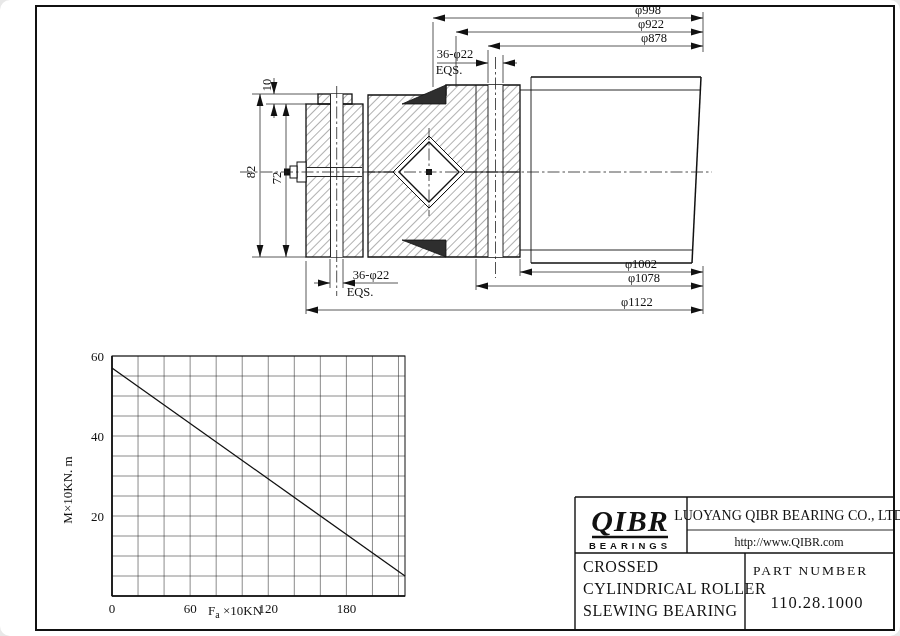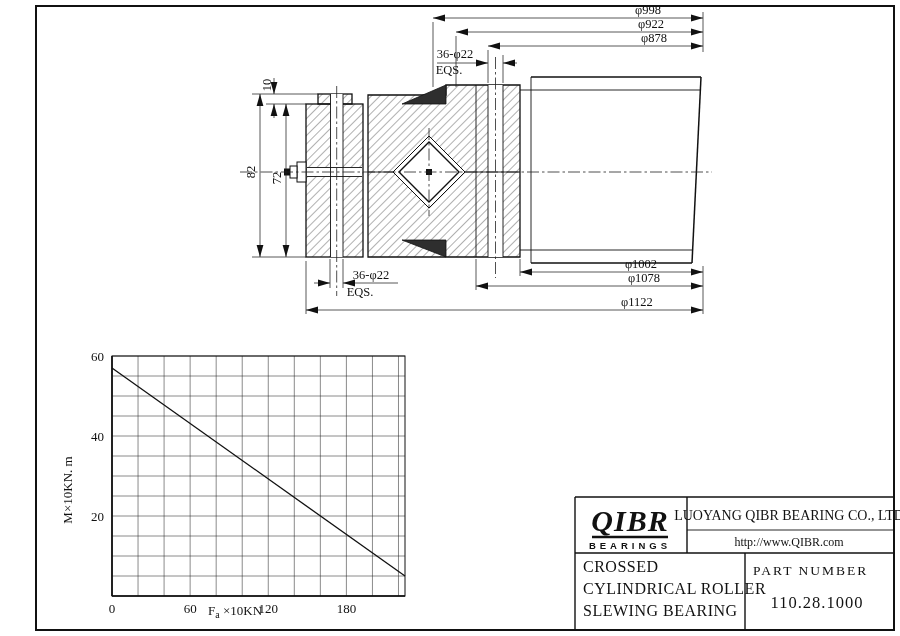--- a/index.html
+++ b/index.html
@@ -1,17 +1,17 @@
 <!DOCTYPE html>
 <html><head>
 <meta charset="utf-8">
 <style>
   html,body { margin:0; padding:0; background:#e8e8e8; }
   #page { width:900px; height:636px; background:#ffffff; position:relative; margin:0 auto;
-          font-family:"Liberation Serif", serif; }
+          font-family:"Liberation Serif", serif;border-radius:10px; }
   svg { display:block; }
   svg text { fill:#111; }
 
   .frame      { fill:none; stroke:#111; stroke-width:2; }
   .body       { fill:url(#hatch); stroke:#111; stroke-width:1.3; }
   .cut        { fill:#fff; stroke:none; }
   .cutline    { fill:#fff; stroke:#111; stroke-width:1; }
   .roller     { fill:#fff; stroke:#111; stroke-width:1.4; }
   .solid      { fill:#111; stroke:none; }
   .seal       { fill:#2e2e2e; stroke:#111; stroke-width:0.8; }

